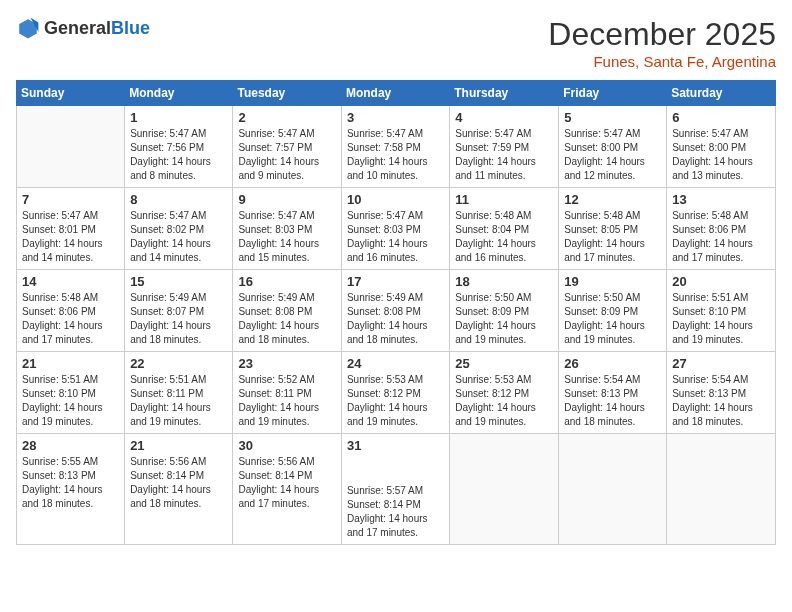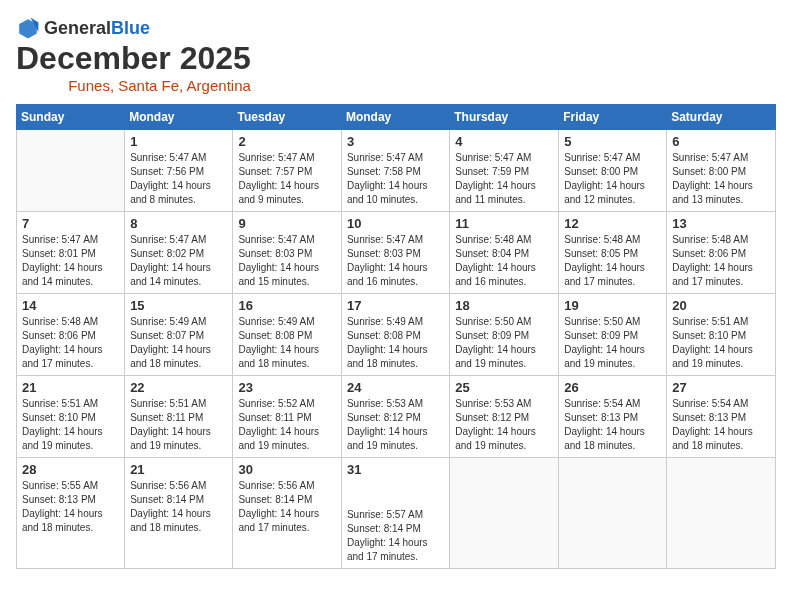--- a/index.html
+++ b/index.html
@@ -14,37 +14,36 @@
       width: 792px;
       height: 612px;
       background: #fff;
       padding: 16px;
     }
     .header {
       display: flex;
       justify-content: space-between;
       align-items: flex-start;
       margin-bottom: 10px;
-      flex-direction: column;
     }
     .logo {
       display: flex;
       align-items: center;
       gap: 4px;
     }
     .logo-icon {
       width: 24px;
       height: 24px;
     }
     .title-block {
       text-align: right;
     }
     .month-title {
       font-size: 32px;
-      font-weight: bold;
+      font-weight: normal;
       color: #333;
     }
     .location {
       font-size: 15px;
       color: #c2410c;
     }
     .calendar {
       width: 100%;
       border-collapse: collapse;
       font-size: 10.5px;

